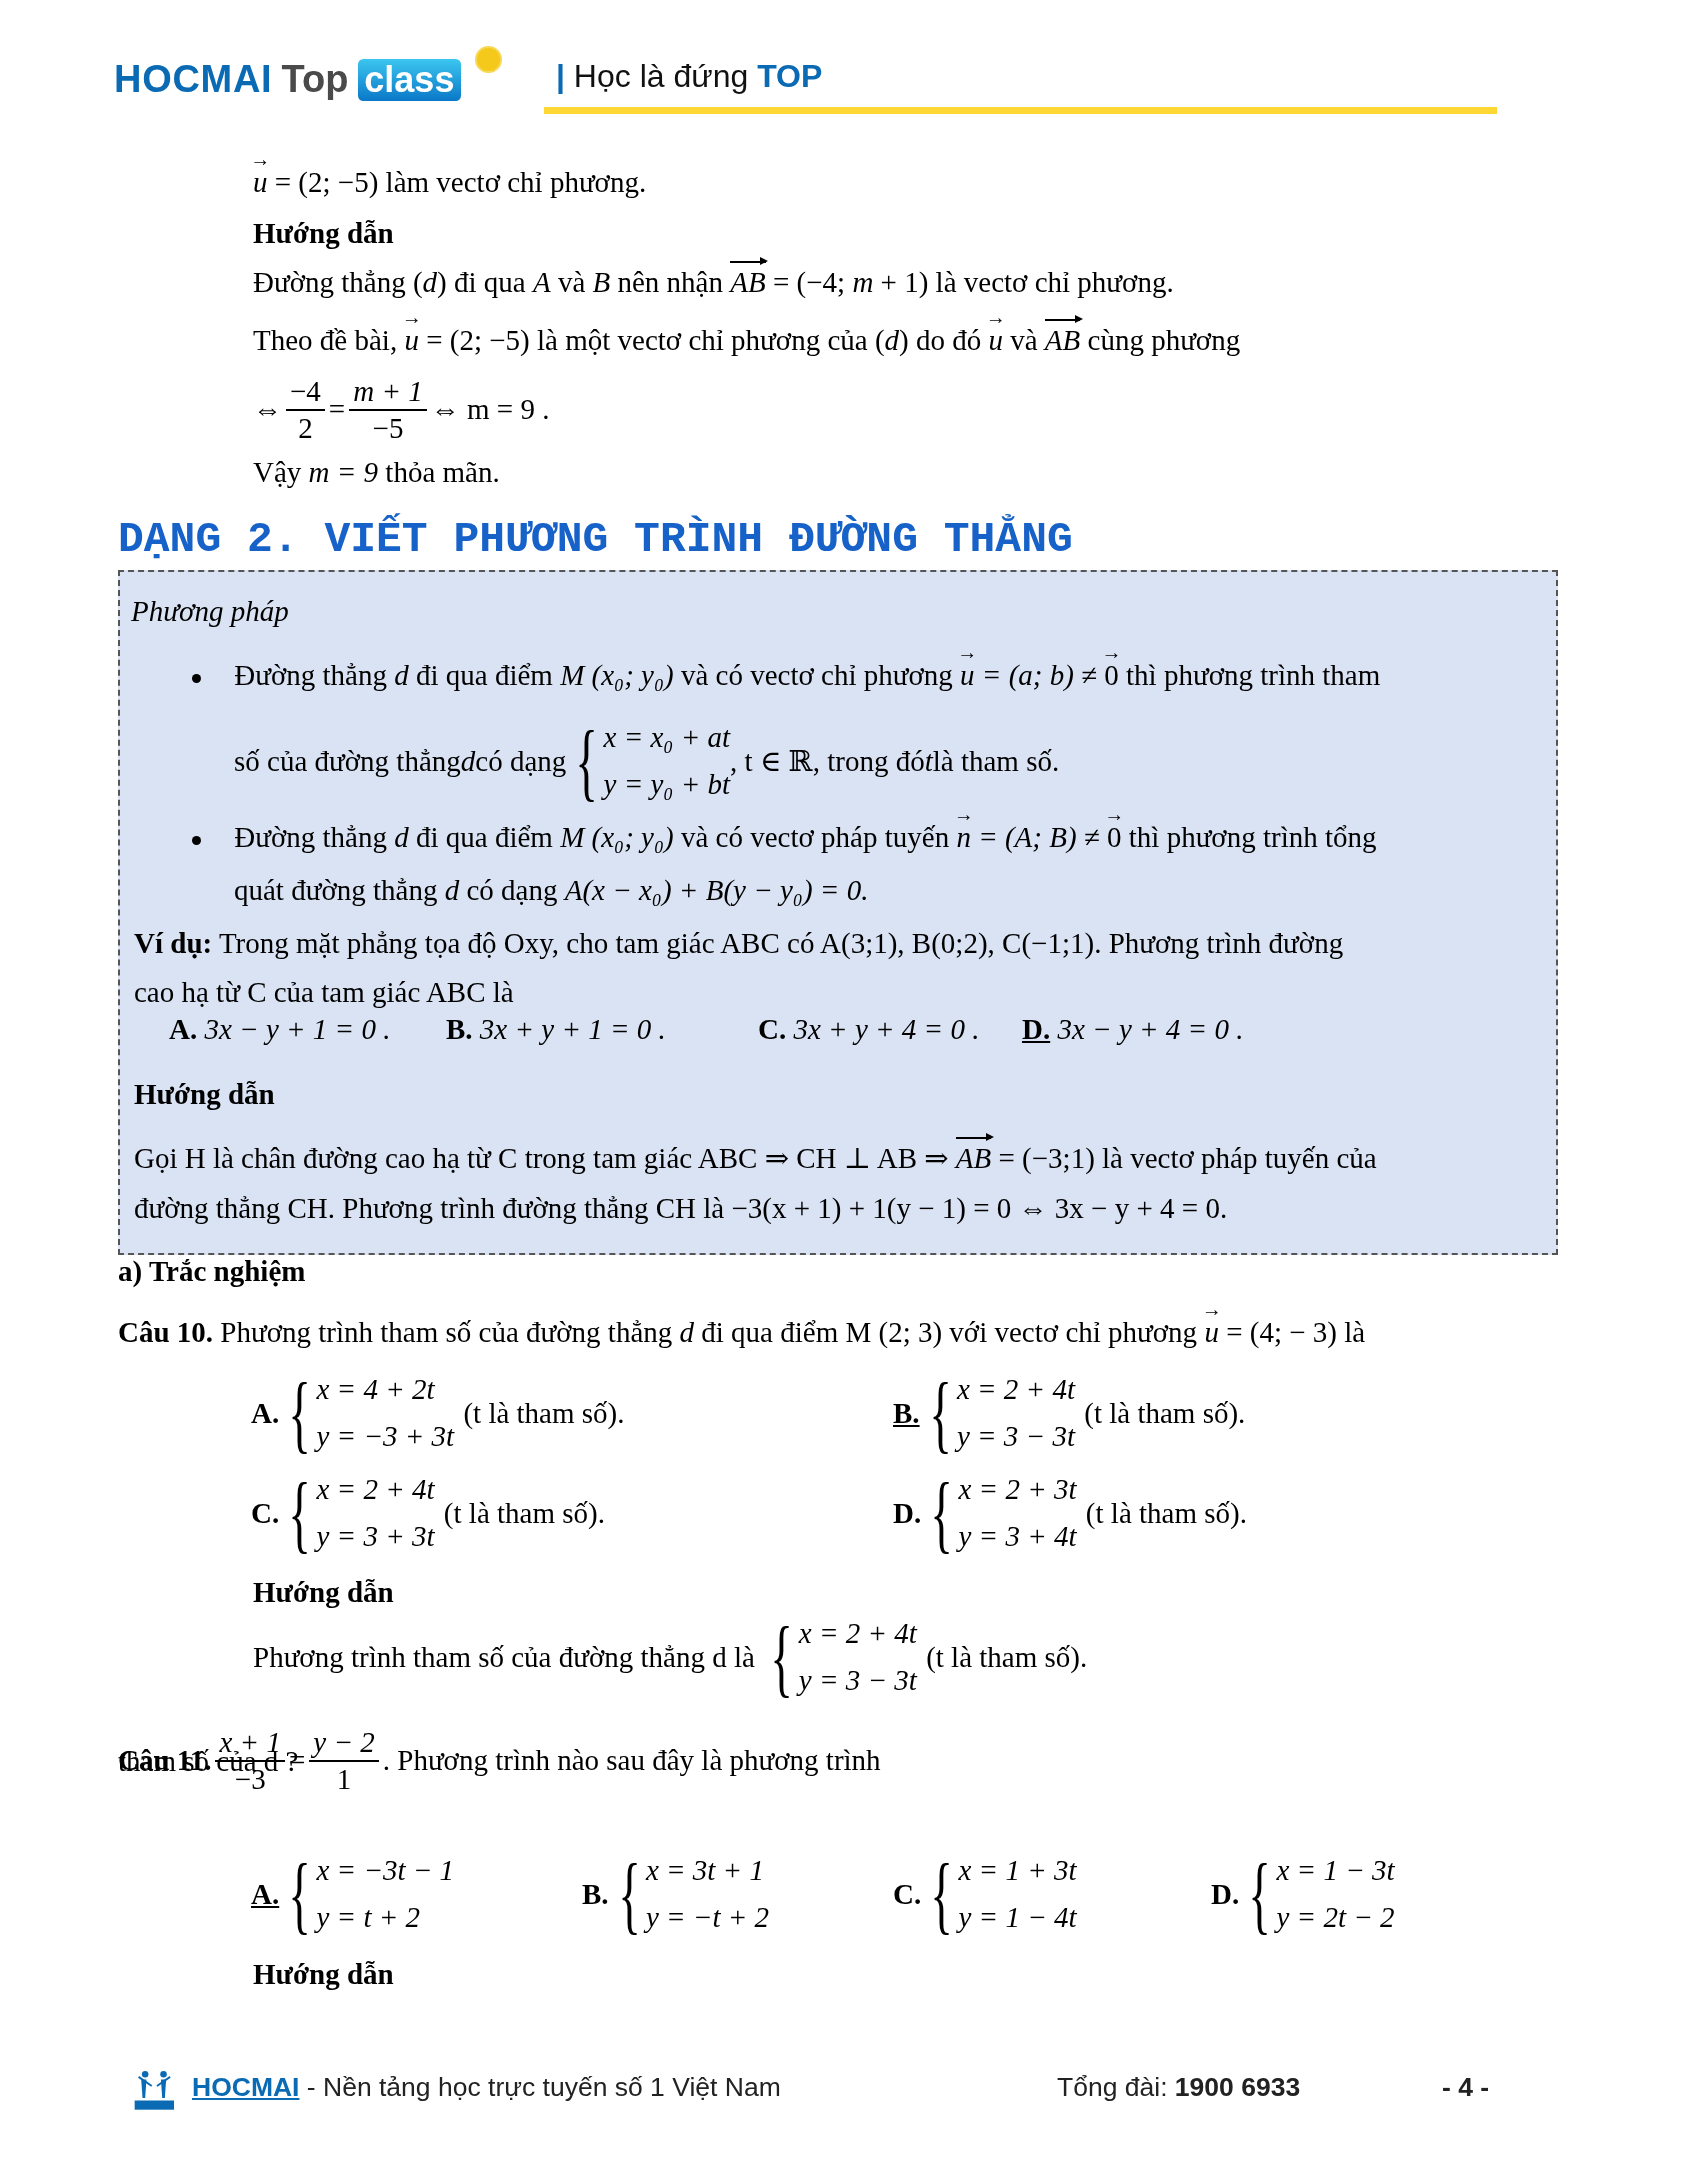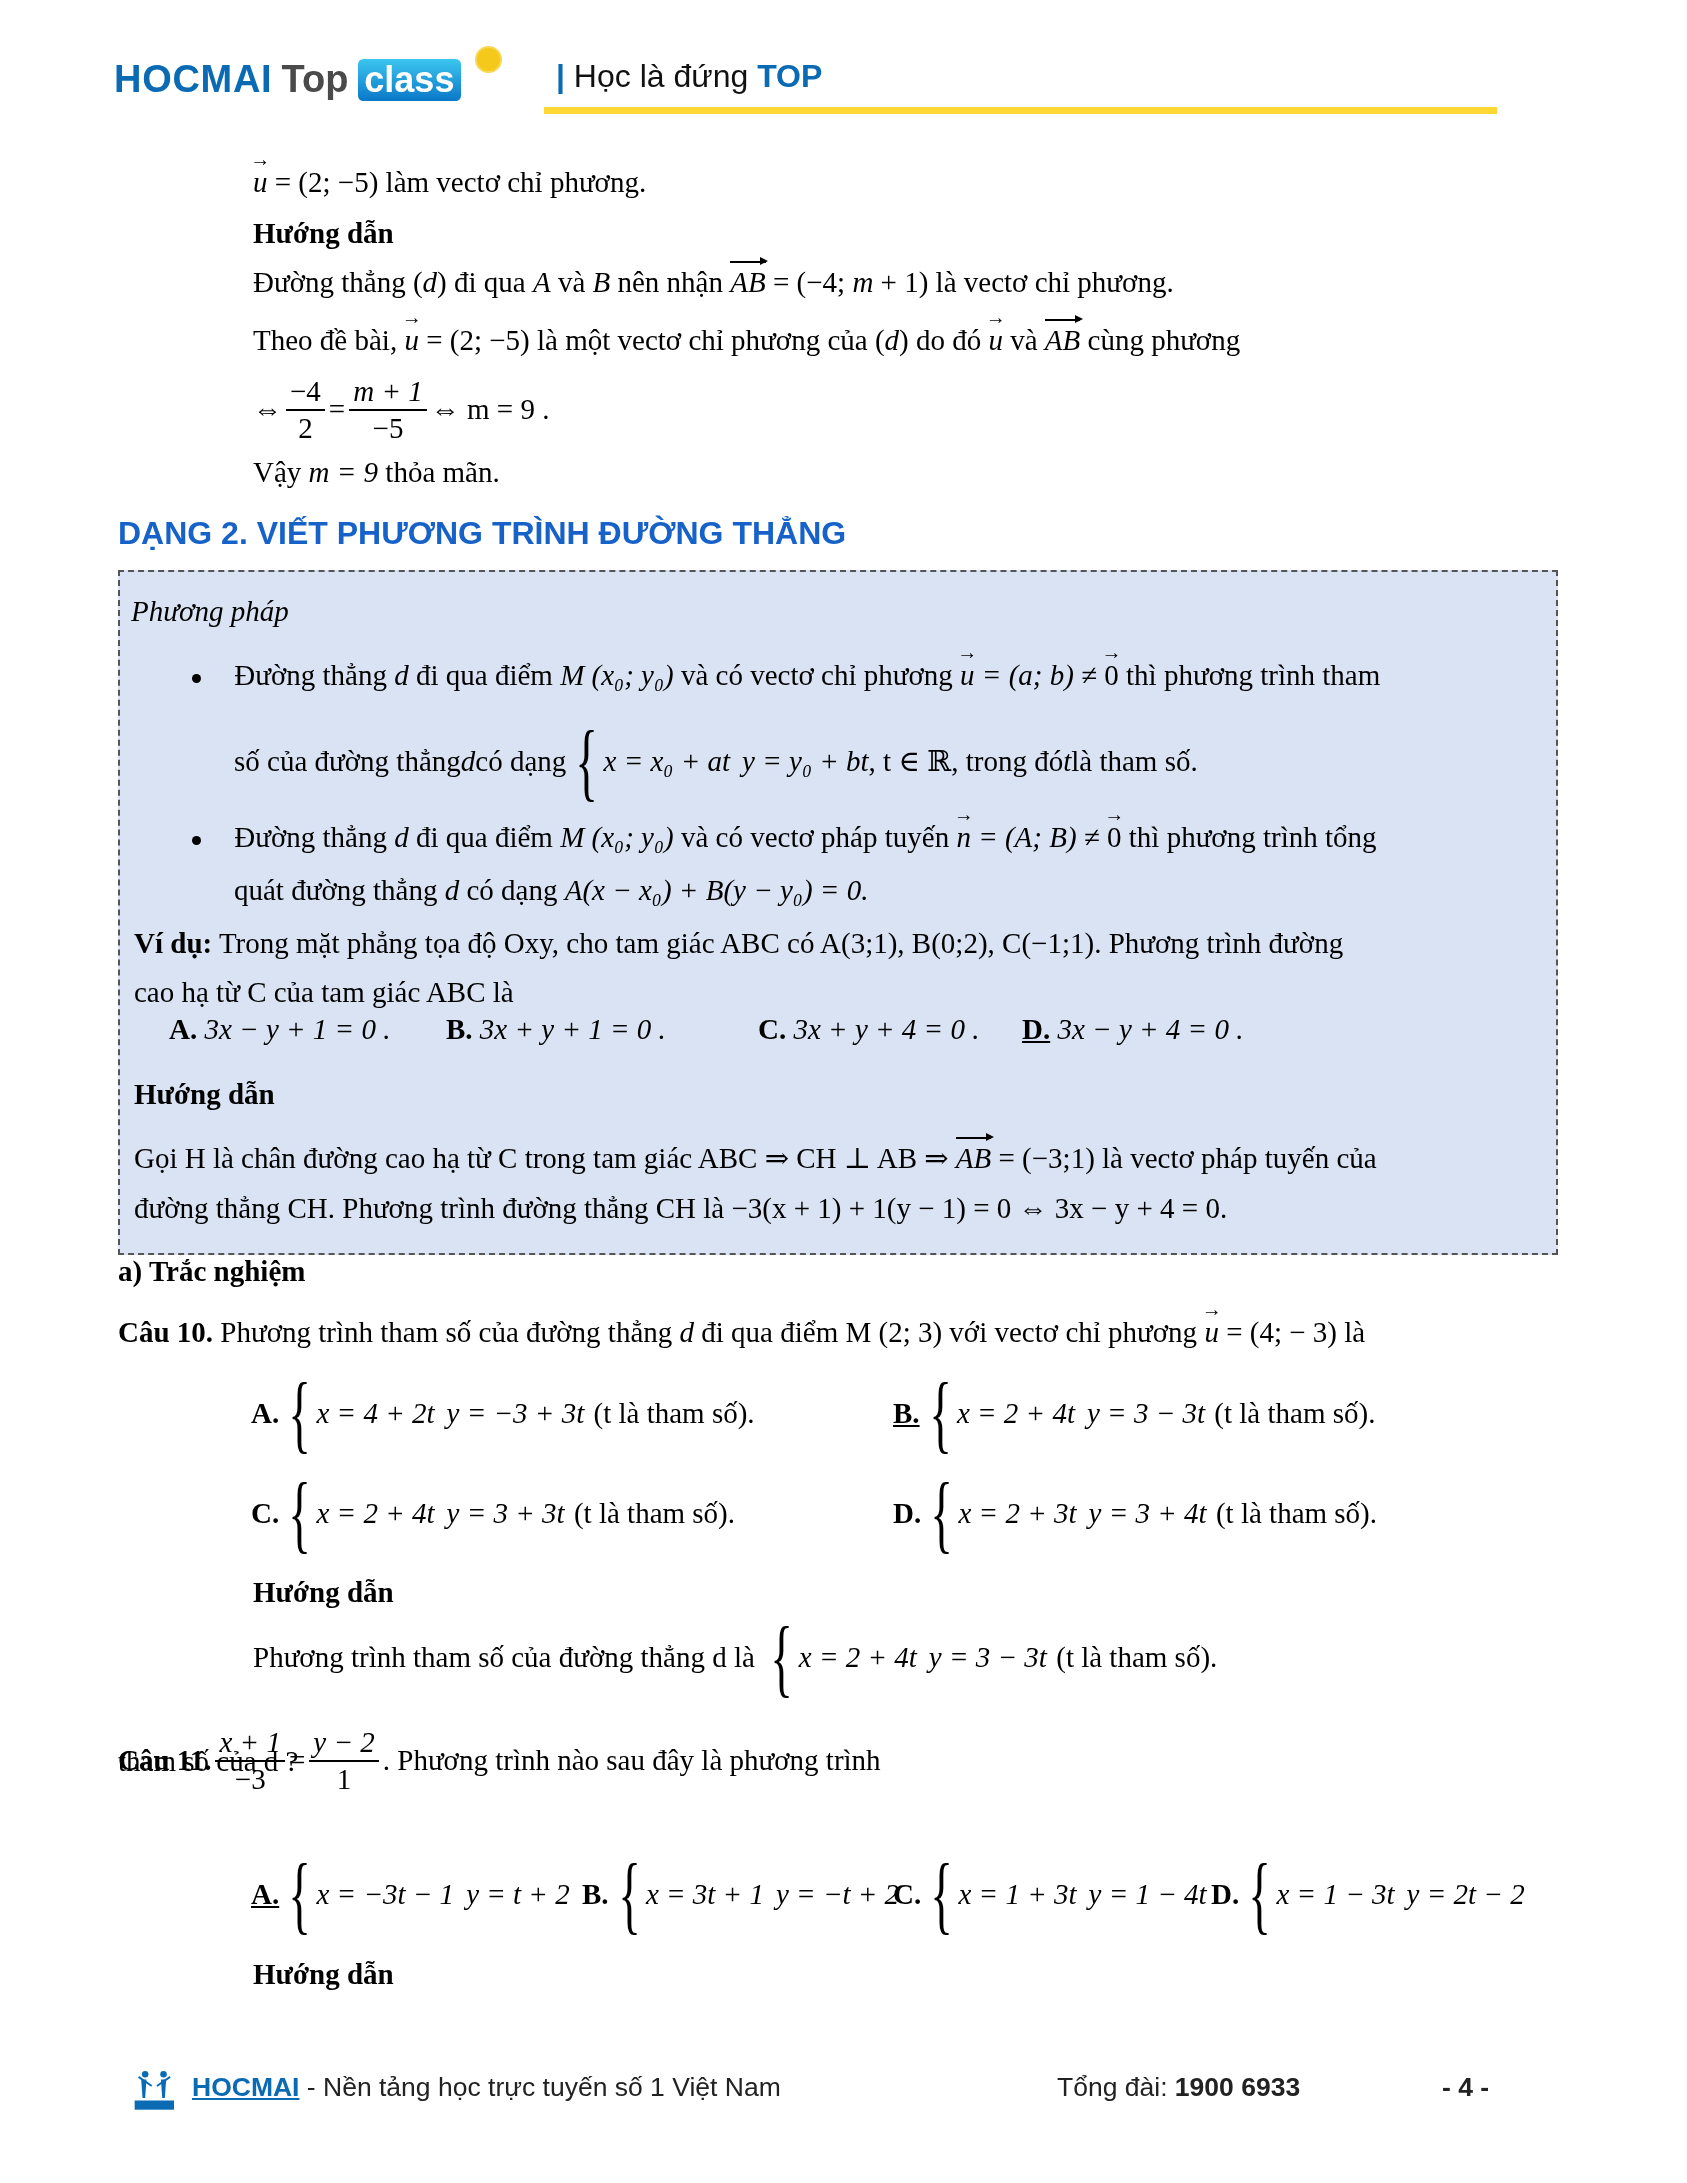--- a/index.html
+++ b/index.html
@@ -15,37 +15,37 @@
   .logo-hocmai { font-family: "Liberation Sans", sans-serif; font-weight: bold; font-size: 38px; color: #0a6ab4; letter-spacing: 0.7px; }
   .logo-top { font-family: "Liberation Sans", sans-serif; font-weight: bold; font-size: 38px; color: #4a4a4a; }
   .logo-class { font-family: "Liberation Sans", sans-serif; font-weight: bold; font-size: 36px; color: #fff;
                 background: linear-gradient(#3cc6f0, #0a78c8); border-radius: 5.3px; padding: 0 6.6px; }
   .badge { width: 22.5px; height: 22.5px; border-radius: 50%; background: #f5c81c; border: 2.6px solid #f7d958; }
   .slogan { font-family: "Liberation Sans", sans-serif; font-size: 32px; color: #111; }
   .slogan .bar { color: #0a6ab4; font-weight: bold; }
   .slogan .top { color: #0a6ab4; font-weight: bold; }
   .yellow-line { background: #fdd835; height: 6.6px; }
 
-  .h2 { font-family: Liberation Sans, sans-serif; font-weight: bold; color: #1762c9; font-size: 32px; }
+  .h2 { font-family: Liberation Mono, monospace; font-weight: bold; color: #1762c9; font-size: 43px; }
 
   .box { background: #dae3f3; border: 2px dashed #555; }
 
   .vec { position: relative; display: inline-block; }
   .vec::before { content: "\2192"; position: absolute; top: -18.5px; left: 50%; transform: translateX(-50%); font-size: 20px; font-style: normal; }
   .vecw { position: relative; display: inline-block; }
   .vecw::before { content: ""; position: absolute; top: -4px; left: 0; right: 0; border-top: 2px solid #000; }
   .vecw::after { content: ""; position: absolute; top: -8px; right: -2.6px; border-left: 8px solid #000; border-top: 4.6px solid transparent; border-bottom: 4.6px solid transparent; }
 
   .frac { display: inline-block; vertical-align: middle; text-align: center; margin: 0 4px; }
   .frac .num { display: block; border-bottom: 2px solid #000; padding: 0 4px; }
   .frac .den { display: block; padding: 0 4px; }
 
   .sys { display: inline-flex; align-items: center; vertical-align: middle; }
   .sys .brace { font-size: 86px; line-height: 1; transform: scaleX(0.55); font-weight: 100; margin-right: -4px; }
-  .sys .rows { display: flex; flex-direction: row; gap: 12px; font-style: italic; }
+  .sys .rows { display: flex; flex-direction: column; gap: 12px; font-style: italic; }
 
   .bullet { display: inline-block; width: 9.3px; height: 9.3px; background: #000; border-radius: 50%; margin-right: 33px; vertical-align: middle; }
 
   .footer { font-family: "Liberation Sans", sans-serif; font-size: 26.5px; color: #222; }
   .footer .brand { color: #0a6ab4; font-weight: bold; text-decoration: underline; }
 </style>
 </head>
 <body>
 
 <div class="abs" style="left:114px; top:58px; display:flex; align-items:center; gap:9.3px;">

